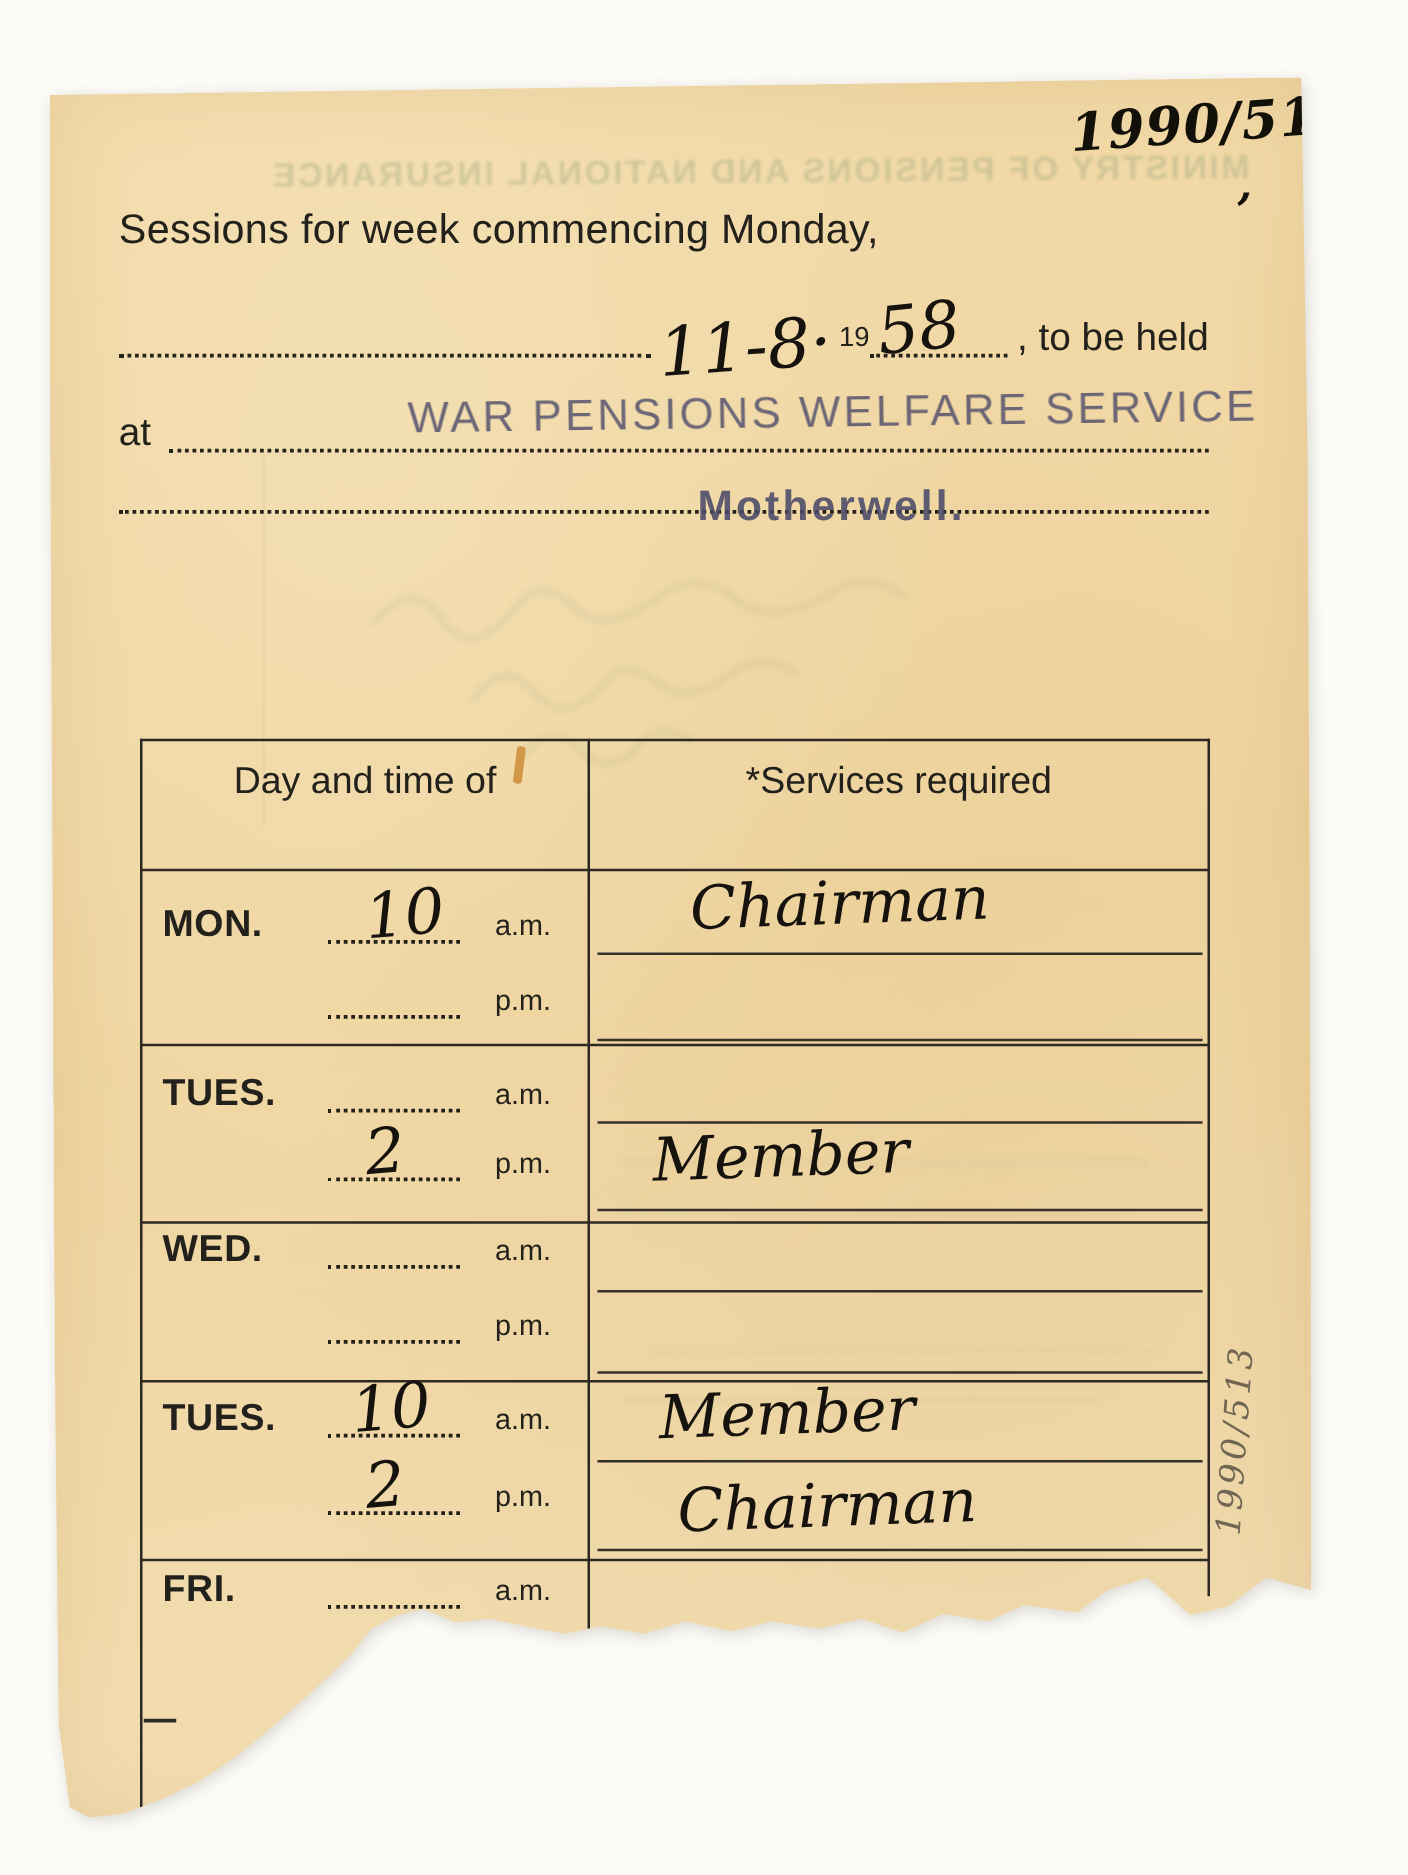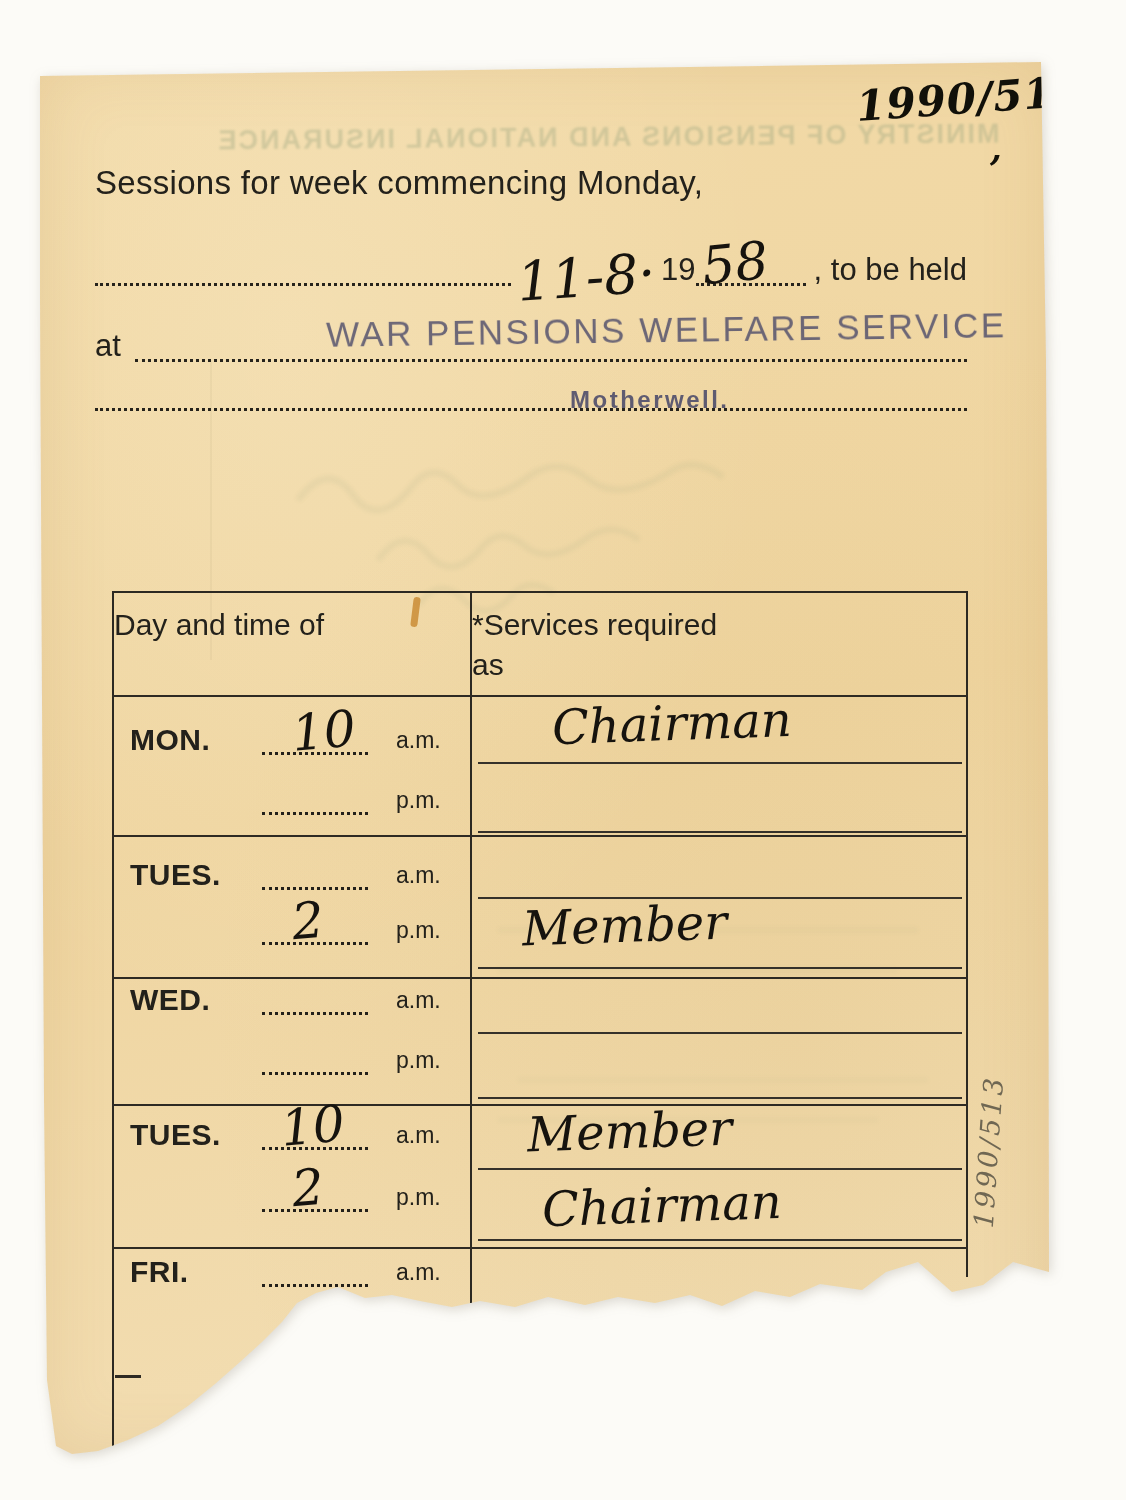--- a/index.html
+++ b/index.html
@@ -43,44 +43,44 @@
   .bleed-heading{left:130px;top:62px;width:880px;text-align:center;
     transform:scaleX(-1) rotate(.5deg);color:#9aa57f;opacity:.38;filter:blur(1.2px);
     font-size:27px;font-weight:bold;letter-spacing:2px;white-space:nowrap;}
   
   .ref-top{left:818px;top:14px;font-size:42px;transform:rotate(-4deg);letter-spacing:1px;}
   .ref-tick{left:952px;top:68px;font-size:34px;}
   
   .date-row{left:57px;top:170px;width:872px;height:56px;display:flex;align-items:flex-end;}
   .date-row .leader{flex:1;height:0;}
   .hw-daymonth{font-size:54px;line-height:40px;margin:0 2px -12px 6px;transform:rotate(-4deg);}
-  .print-19{font-size:31px;line-height:30px;padding:0 0 1px 4px;}
+  .print-19{font-size:22px;line-height:30px;padding:0 0 1px 4px;}
   .hw-yearwrap{height:0;border-bottom:3px dotted #26231c;position:relative;width:110px;}
   .hw-year{position:absolute;left:6px;bottom:-10px;font-size:52px;transform:rotate(-6deg);}
   .print-held{font-size:31px;line-height:30px;padding:0 0 1px 8px;white-space:nowrap;}
   
   .at-row{left:57px;top:258px;width:872px;height:44px;display:flex;align-items:flex-end;}
   .at-word{font-size:31px;line-height:30px;padding:0 14px 1px 0;}
   .at-row .leader{flex:1;height:0;}
   .stamp1{left:288px;top:250px;font-size:35px;transform:rotate(-.8deg);}
   .stamp2{left:408px;top:300px;font-size:35px;}
   .rule2{left:57px;top:348px;width:872px;height:0;}
-  .stamp3{left:532px;top:326px;font-size:24px;font-weight:bold;opacity:.88;}
+  .stamp3{left:520px;top:326px;font-size:34px;font-weight:bold;opacity:.88;}
   
   .bleed-svg{opacity:.45;}
   .crease{left:172px;top:300px;width:2px;height:300px;background:#8c7a52;opacity:.07;}
   
   .ftable{left:74px;top:531px;width:856px;height:910px;}
   .ftable .border-top{left:0;top:0;width:856px;height:2px;background:#2c2922;}
   .ftable .border-left{left:0;top:0;width:2px;height:902px;background:#2c2922;}
   .ftable .border-right{left:854px;top:0;width:2px;height:686px;background:#2c2922;}
   .ftable .divider{left:358px;top:0;width:2px;height:712px;background:#2c2922;}
   .sep{height:2px;background:#2e2a23;left:0;width:856px;}
   .sep-frag{left:3px;top:784px;width:26px;height:3px;background:#2e2a23;}
-  .hcell{top:14px;font-size:30px;line-height:40px;}
+  .hcell{top:14px;font-size:30px;text-align:center;line-height:40px;}
   .hcell.c1{left:2px;width:356px;}
   .hcell.c2{left:360px;width:494px;}
   .fleck{left:300px;top:6px;width:7px;height:30px;background:#c8872e;opacity:.8;
     transform:rotate(7deg);border-radius:3px;}
   .tl{position:absolute;display:flex;align-items:flex-end;left:18px;width:332px;height:40px;gap:20px;}
   .tl .day{width:112px;font-weight:bold;font-size:30px;letter-spacing:.5px;line-height:30px;
     white-space:nowrap;}
   .tl .dots{flex:1;position:relative;border-bottom:3px dotted #23201a;height:100%;}
   .tl .hw-val{position:absolute;bottom:-8px;left:28%;font-size:50px;transform:rotate(-5deg);}
   .tl .suffix{width:66px;font-size:23px;line-height:29px;padding:0 0 0 8px;}
@@ -140,21 +140,20 @@
       <div class="abs border-left"></div>
       <div class="abs border-right"></div>
       <div class="abs divider"></div>
       <div class="abs fleck"></div>
 
       <div class="abs print hcell c1">
         <div>Day and time of</div>
       </div>
       <div class="abs print hcell c2">
         <div>*Services required</div>
-        <div>as</div>
       </div>
 
       <div class="abs sep" style="top:104px"></div>
       <div class="abs sep" style="top:244px"></div>
       <div class="abs sep" style="top:386px"></div>
       <div class="abs sep" style="top:513px"></div>
       <div class="abs sep" style="top:656px"></div>
       <div class="abs sep-frag"></div>
 
       <div class="tl" style="top:124px">

